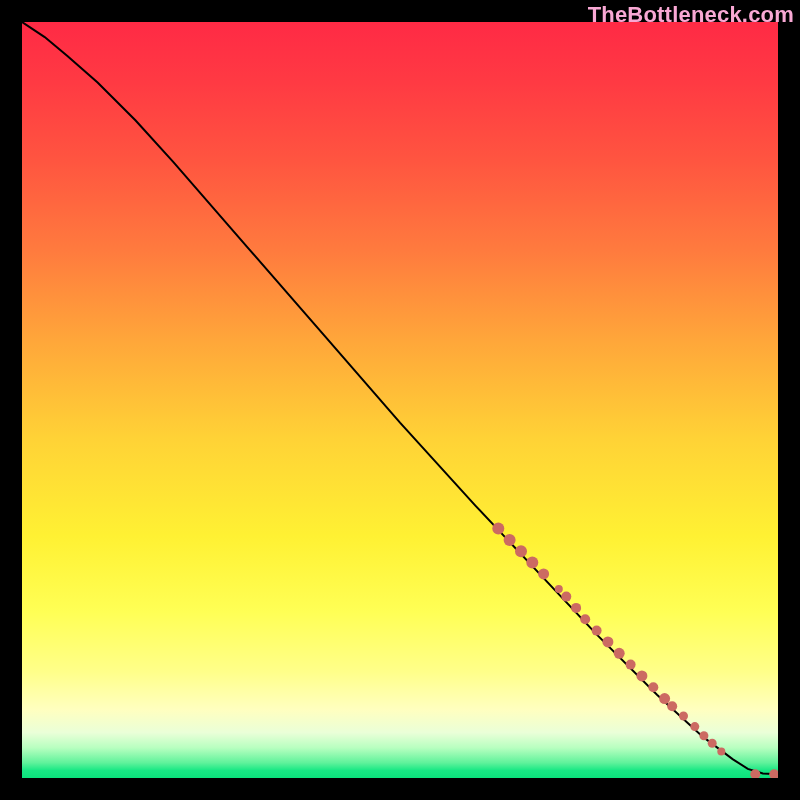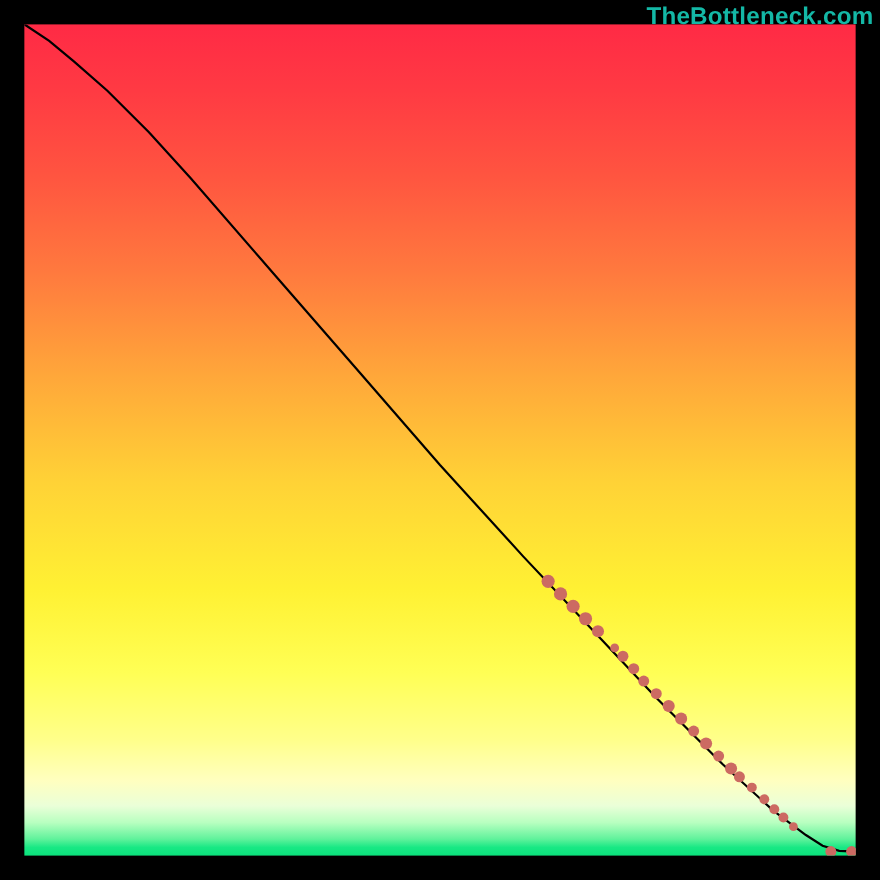--- a/index.html
+++ b/index.html
@@ -14,21 +14,21 @@
   .stage {
     position: relative;
     width: 800px;
     height: 800px;
     background: #000;
   }
   .watermark {
     position: absolute;
     top: 2px;
     right: 6px;
-    color: #14b8a6;
+    color: #f9a8d4;
     font-size: 22px;
     font-weight: 600;
     letter-spacing: 0.2px;
     z-index: 20;
     user-select: none;
   }
   .plot {
     position: absolute;
     left: 22px;
     top: 22px;

